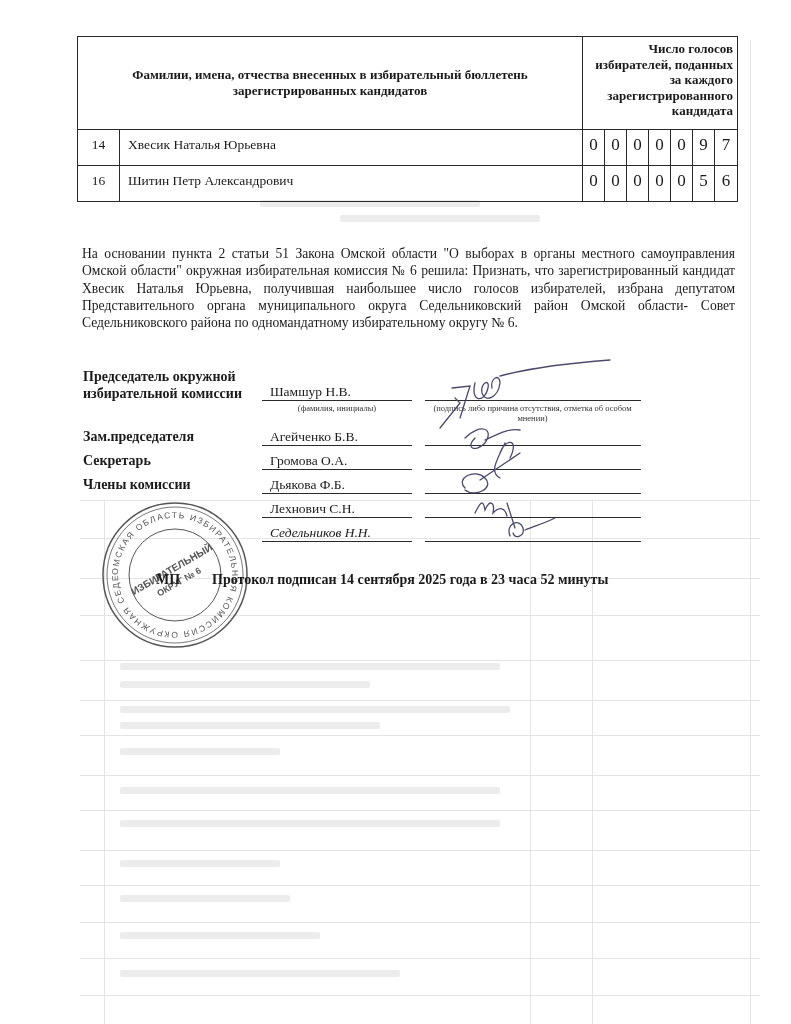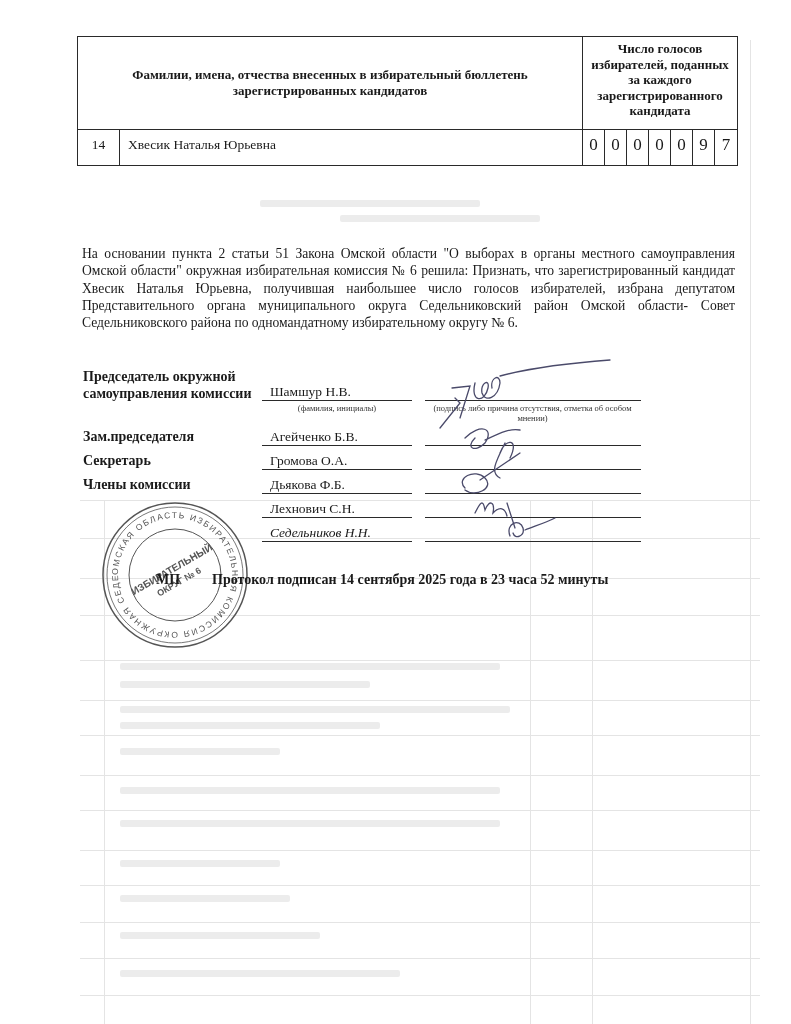--- a/index.html
+++ b/index.html
@@ -13,21 +13,21 @@
     .ghost .gt { position: absolute; height: 7px; background: #ececec; border-radius: 2px; }
 
     
     .results {
       position: absolute; left: 77px; top: 36px; width: 660px;
       border-collapse: collapse; table-layout: fixed; font-size: 13.5px;
     }
     .results td, .results th { border: 1px solid #2a2a2a; padding: 0; }
     .results th { font-weight: bold; text-align: center; font-size: 13px; line-height: 15.5px; }
     .results th.names { height: 84px; padding: 0 20px; }
-    .results th.votes { padding: 4px 4px 10px 4px; }
+    .results th.votes { padding: 4px 4px 10px 4px; text-align: right; }
     .results td.num { width: 41px; text-align: center; vertical-align: top; padding-top: 7px; }
     .results td.name { vertical-align: top; padding: 7px 8px 0 8px; height: 28px; }
     .results td.digit { text-align: center; font-size: 17px; vertical-align: top; padding-top: 5px; width: 21px; }
 
     
     .decision {
       position: absolute; left: 82px; top: 245px; width: 653px;
       font-size: 13.6px; line-height: 17.3px; text-align: justify; margin: 0;
     }
 
@@ -102,28 +102,39 @@
     <td class="num">14</td>
     <td class="name">Хвесик Наталья Юрьевна</td>
     <td class="digit">0</td>
     <td class="digit">0</td>
     <td class="digit">0</td>
     <td class="digit">0</td>
     <td class="digit">0</td>
     <td class="digit">9</td>
     <td class="digit">7</td>
   </tr>
+  <tr>
+    <td class="num">16</td>
+    <td class="name">Шитин Петр Александрович</td>
+    <td class="digit">0</td>
+    <td class="digit">0</td>
+    <td class="digit">0</td>
+    <td class="digit">0</td>
+    <td class="digit">0</td>
+    <td class="digit">5</td>
+    <td class="digit">6</td>
+  </tr>
 </tbody>
   </table>
 
 <p class="decision">На основании пункта 2 статьи 51 Закона Омской области "О выборах в органы местного самоуправления Омской области" окружная избирательная комиссия № 6 решила: Признать, что зарегистрированный кандидат Хвесик Наталья Юрьевна, получившая наибольшее число голосов избирателей, избрана депутатом Представительного органа муниципального округа Седельниковский район Омской области- Совет Седельниковского района  по  одномандатному избирательному округу № 6.</p>
 
 <div class="role" style="top:368px;">
   <div>Председатель окружной</div>
-  <div>самоуправления комиссии</div>
+  <div>избирательной комиссии</div>
 </div>
 <div class="sig-name" style="top:383px;">Шамшур Н.В.</div>
 <div class="hint" style="left:262px;top:403px;width:150px;">(фамилия, инициалы)</div>
 <div class="sig-line" style="top:399px;"></div>
 <div class="hint" style="left:430px;top:403px;width:205px;">(подпись либо причина отсутствия, отметка об особом мнении)</div>
 
 <div class="role" style="top:428px;">Зам.председателя</div>
 <div class="sig-name" style="top:428px;">Агейченко Б.В.</div>
 <div class="sig-line" style="top:444px;"></div>
 

